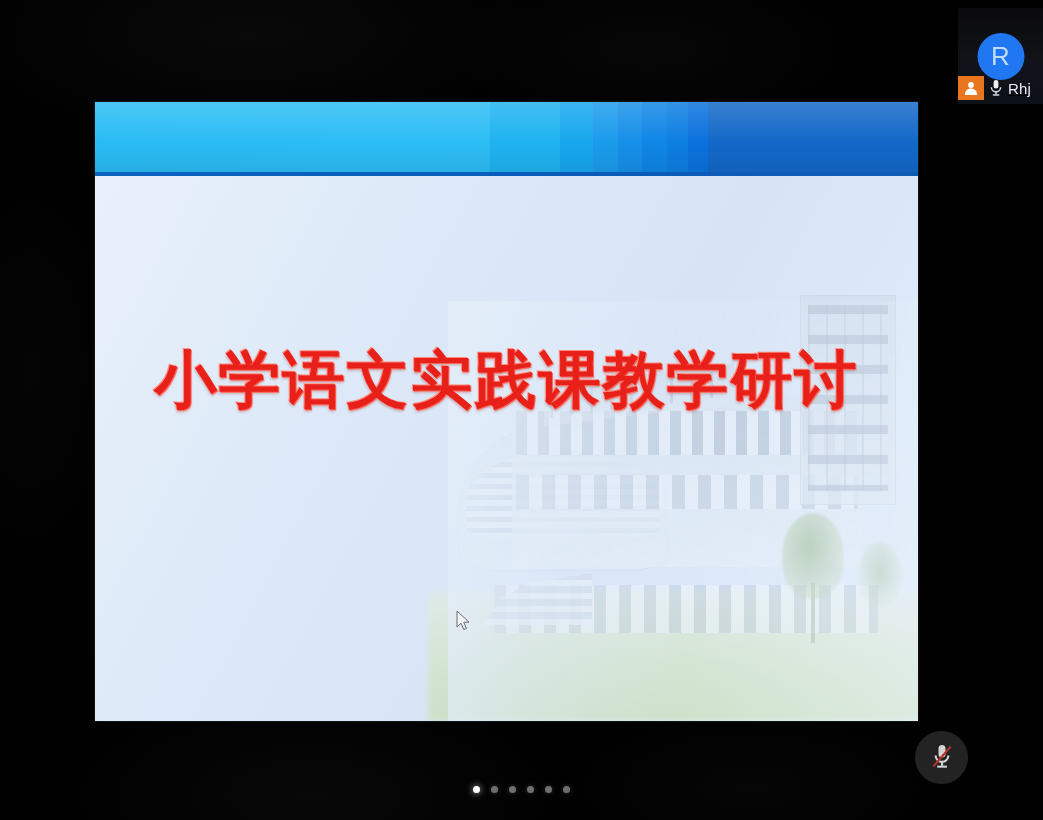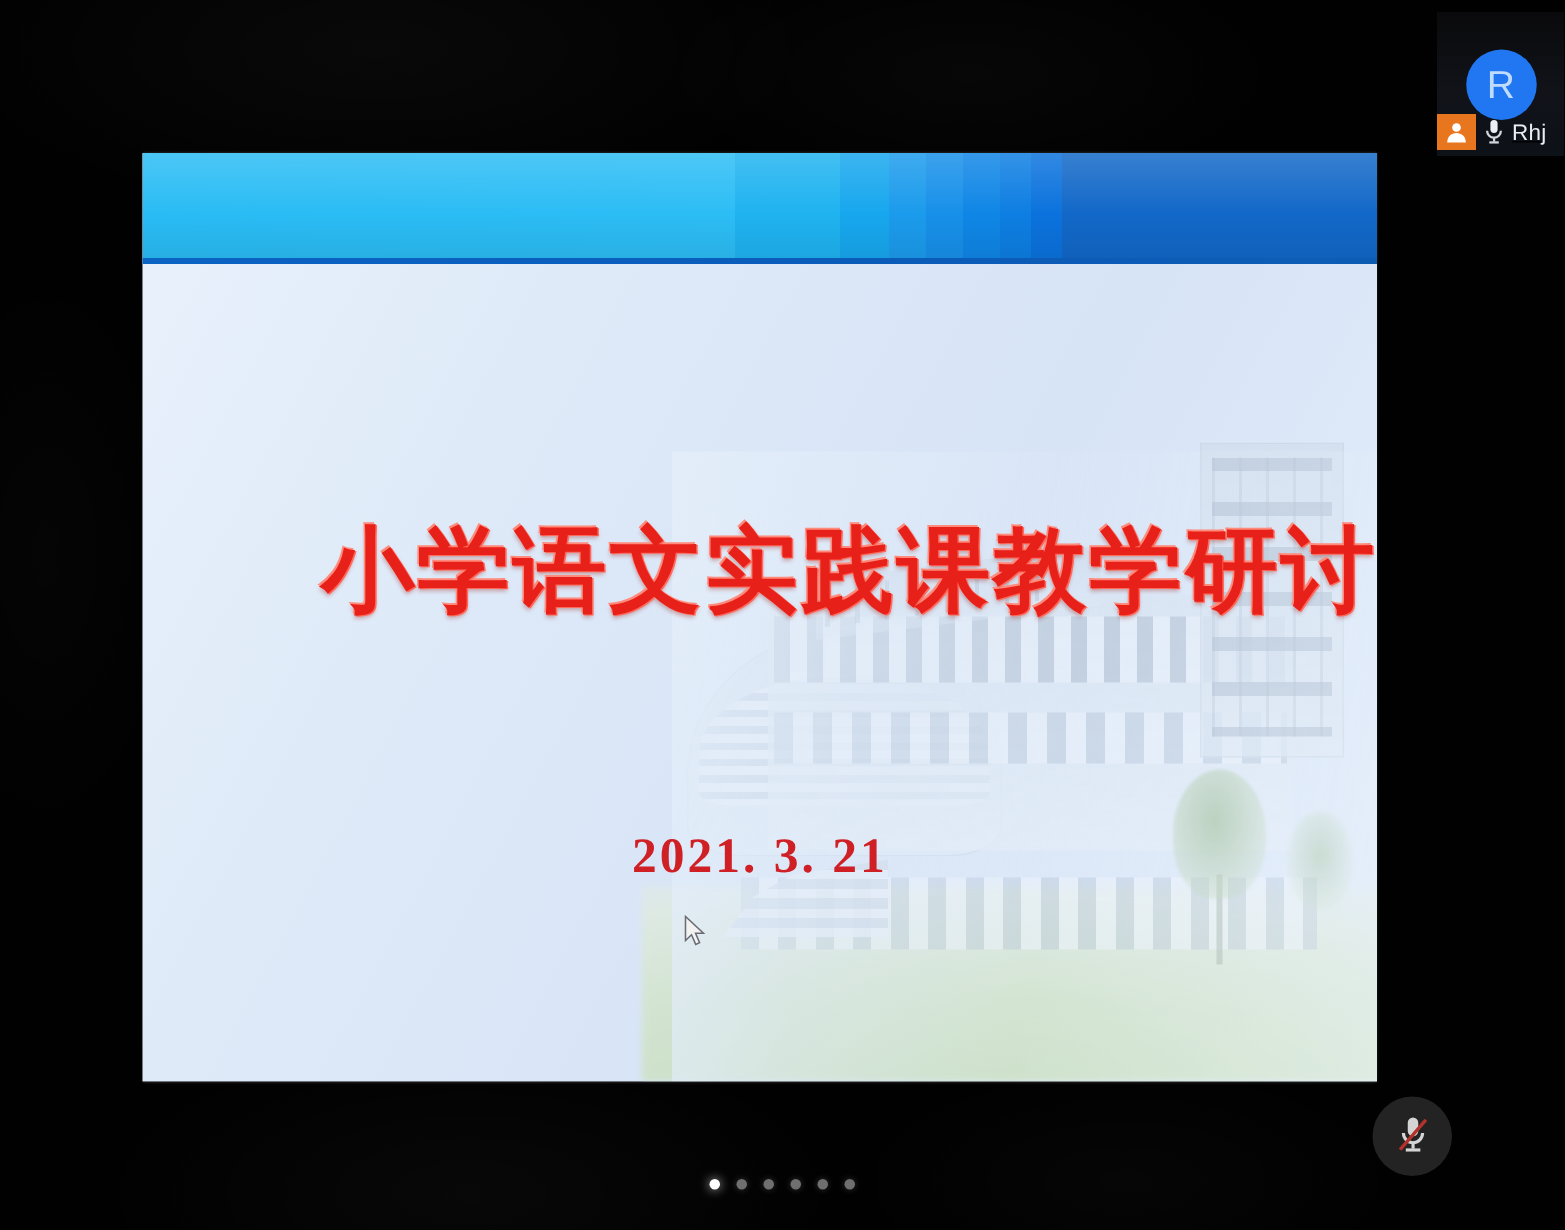--- a/index.html
+++ b/index.html
@@ -146,21 +146,21 @@
     filter:blur(1.4px);
   }
   .campus .haze {
     position:absolute; inset:0;
     background:linear-gradient(100deg, rgba(232,241,251,.95) 0%, rgba(232,241,251,.45) 26%, rgba(232,241,251,.12) 55%, rgba(236,244,252,.35) 100%);
   }
 
   
   .slide-title {
     position:absolute; left:0; right:0; top:236px;
-    text-align:right;
+    text-align:center;
     font-family:"DejaVu Sans", sans-serif;
     font-weight:700;
     font-size:62px;
     letter-spacing:2px;
     color:#e8201a;
     text-shadow:
       1px 1px 0 #ff6a5c,
       -1px -1px 0 #ff8b7c,
       0 2px 3px rgba(150,20,10,.35);
     white-space:nowrap;
@@ -258,21 +258,20 @@
       <div class="canopy"></div>
       <div class="lowband"></div>
       <div class="steps"></div>
       <div class="tree"></div>
       <div class="tree2"></div>
       <div class="haze"></div>
     </div>
 
     <div class="slide-title">小学语文实践课教学研讨</div>
 
-    <div class="slide-date">2021. 3. 21</div>
   </div>
 
   <div id="cursor">
     <svg width="16" height="22" viewBox="0 0 16 22">
       <path d="M1,1 L1,17 L5,13.2 L7.8,19.6 L10.4,18.4 L7.7,12.2 L13,12.2 Z" fill="#f2f2f2" stroke="#6a6a72" stroke-width="1"></path>
     </svg>
   </div>
 
   <div id="pager">
     <span class="dot active"></span>

